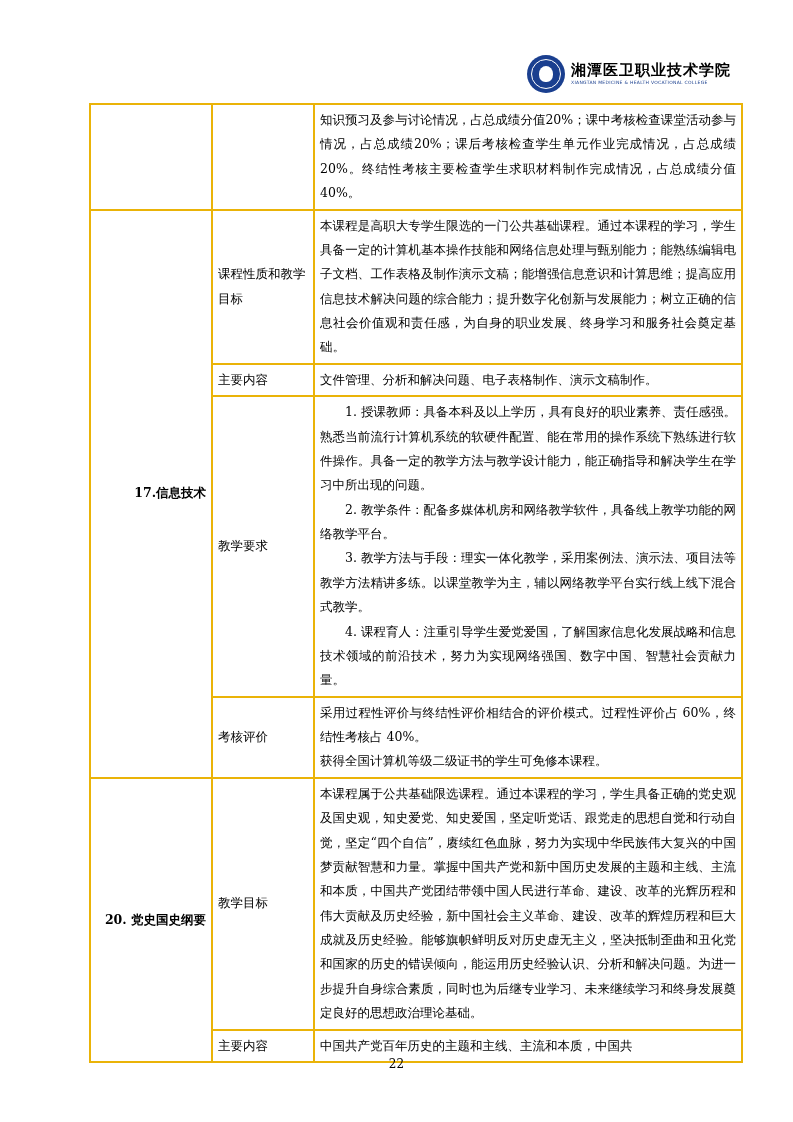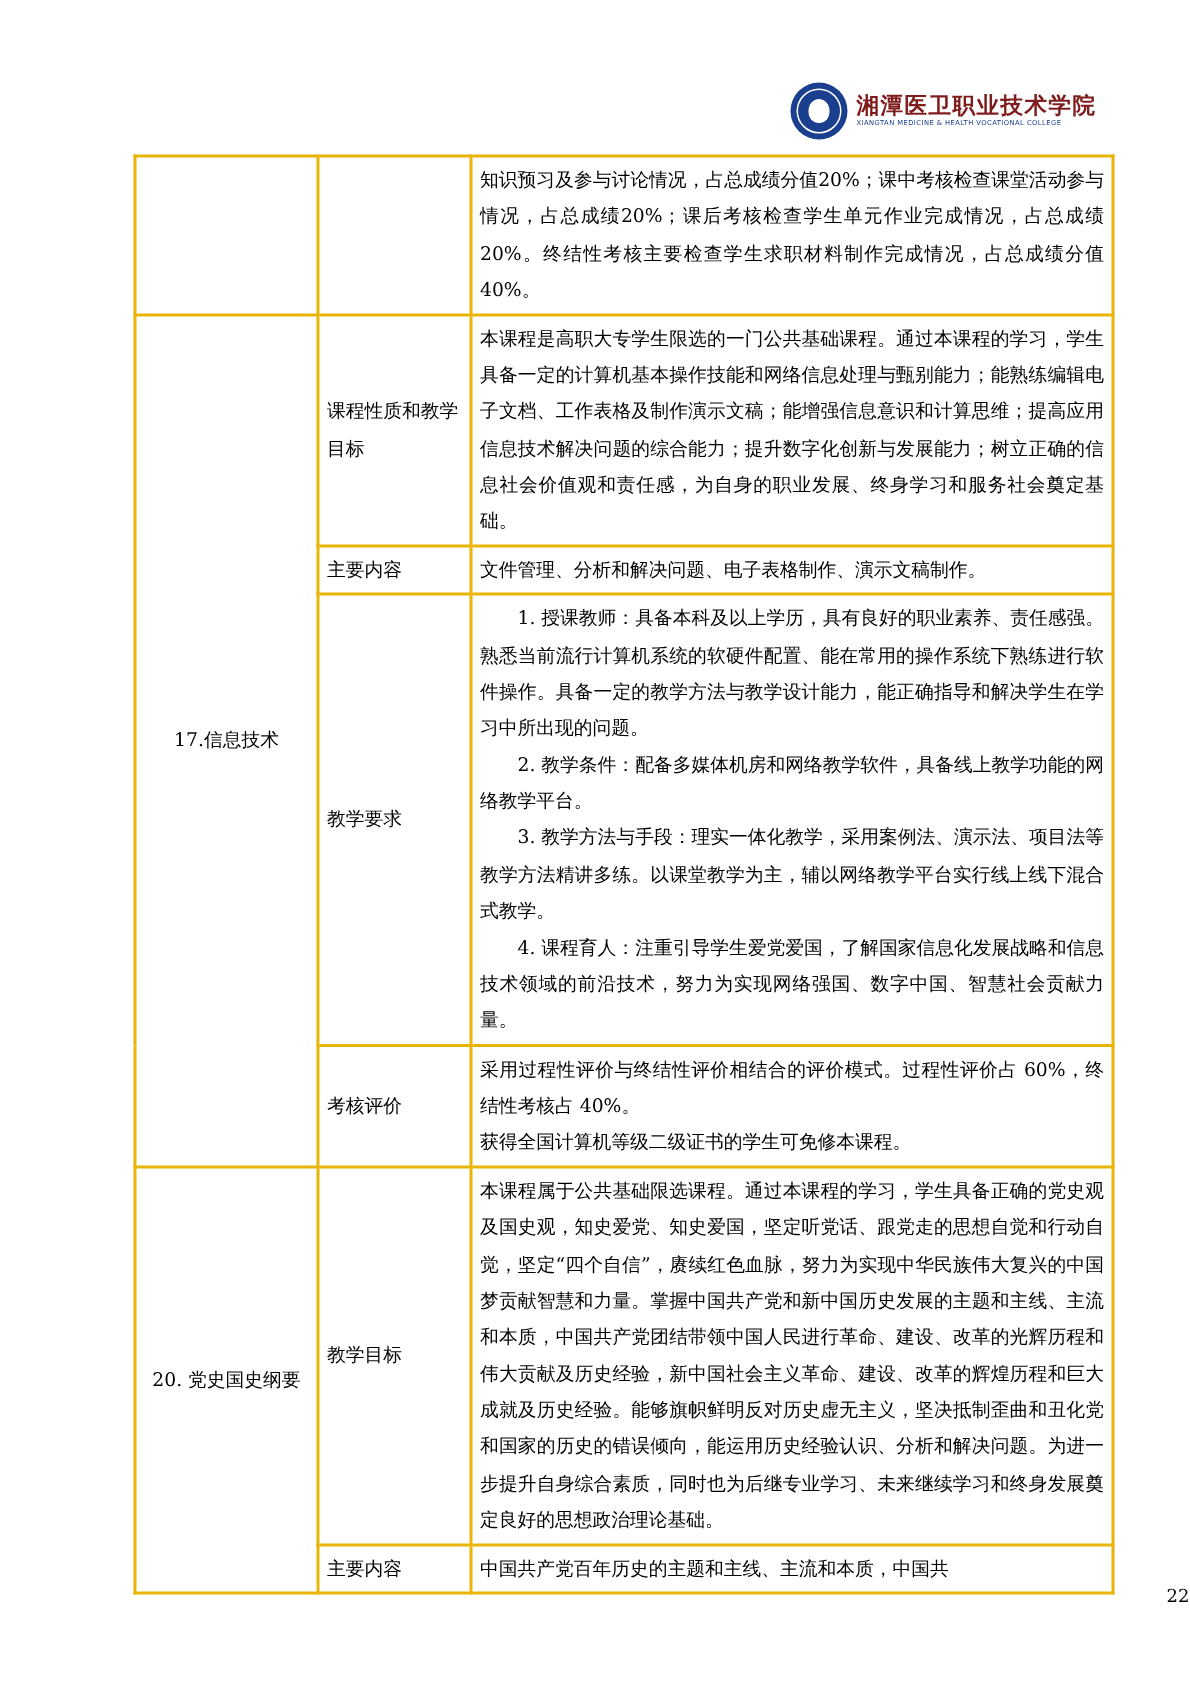--- a/index.html
+++ b/index.html
@@ -57,21 +57,21 @@
   }
   .logo-text {
     display: flex;
     flex-direction: column;
     justify-content: center;
     line-height: 1;
   }
   .logo-cn {
     font-family: "DejaVu Serif", "Liberation Serif", serif;
     font-size: 15px;
-    color: #7f1d1d;
+    color: #000000;
     letter-spacing: 1px;
     font-weight: bold;
     white-space: nowrap;
   }
   .logo-en {
     font-size: 4.5px;
     color: #1a3f8f;
     letter-spacing: 0.3px;
     margin-top: 3px;
     white-space: nowrap;
@@ -89,21 +89,22 @@
     border: 2px solid #eab308;
     vertical-align: middle;
     padding: 3px 5px;
     font-family: "DejaVu Serif", "Liberation Serif", serif;
     font-size: 12.5px;
     line-height: 1.95;
     color: #000;
   }
   td.col-name {
     width: 110px;
-    text-align: center;
+    text-align: right;
+    font-weight: bold;
   }
   td.col-label {
     width: 90px;
     text-align: left;
   }
   td.col-body {
     width: 416px;
     text-align: justify;
     text-justify: inter-ideograph;
   }
@@ -114,21 +115,21 @@
     text-indent: 2em;
   }
   p {
     margin: 0;
   }
   .page-number {
     position: absolute;
     left: 0;
     right: 0;
     top: 1057px;
-    text-align: right;
+    text-align: center;
     font-family: "DejaVu Serif", "Liberation Serif", serif;
     font-size: 12px;
     color: #000;
   }
 </style>
 </head>
 <body>
 
 <div class="page">
 

